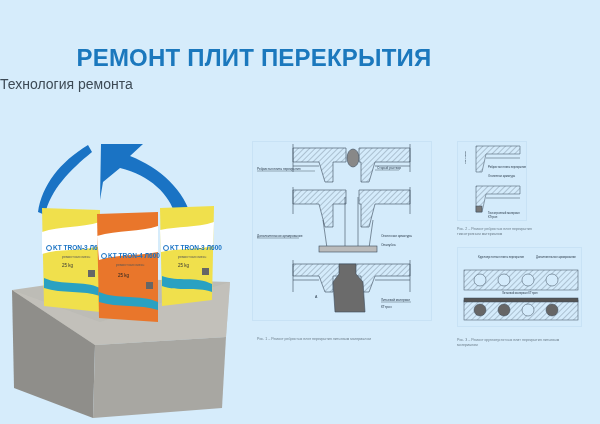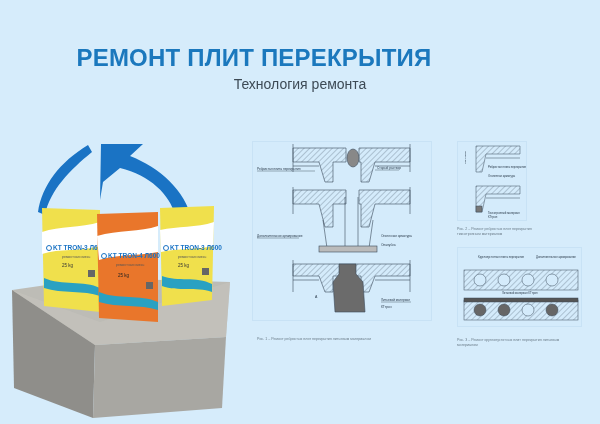--- a/index.html
+++ b/index.html
@@ -9,21 +9,21 @@
     font-family: "Liberation Sans", sans-serif;
     position: relative;
   }
   .title {
     position: absolute; left: 0; top: 44px; width: 508px;
     text-align: center; color: #1b78bd; font-weight: bold;
     font-size: 24px; letter-spacing: 0.2px;
   }
   .subtitle {
     position: absolute; left: 0; top: 76px; width: 600px;
-    text-align: center; color: #3d4a55; font-size: 14px;
+    text-align: left; color: #3d4a55; font-size: 14px;
   }
   .hero { position: absolute; left: 0; top: 120px; width: 240px; height: 304px; }
   .panel {
     position: absolute; border: 1px solid #c8e2f5;
     background: #d4ebfb;
   }
   .caption {
     position: absolute; font-size: 3.6px; color: #6b7c89; line-height: 5px;
   }
   svg text { font-family: "Liberation Sans", sans-serif; }

